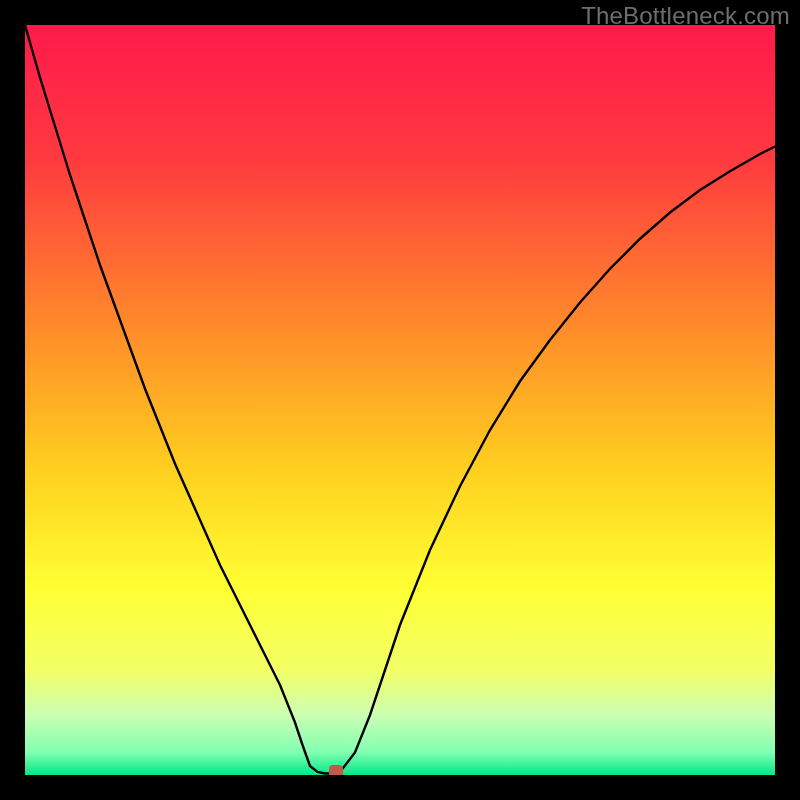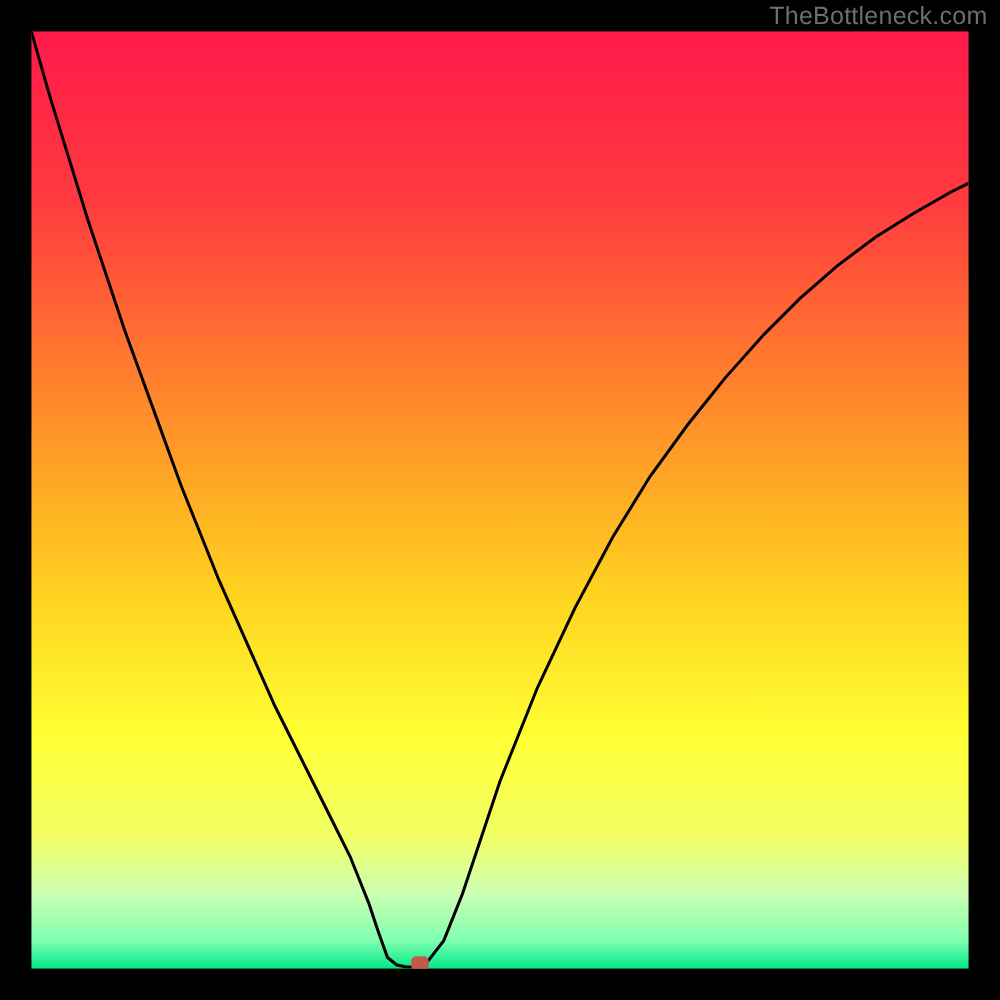--- a/index.html
+++ b/index.html
@@ -38,21 +38,21 @@
     left: 0;
     top: 0;
     width: 750px;
     height: 750px;
   }
   .watermark {
     position: absolute;
     top: 2px;
     right: 10px;
     font-family: Arial, Helvetica, sans-serif;
-    font-size: 20px;
+    font-size: 24px;
     color: #6e6e6e;
     font-weight: 500;
     letter-spacing: 0.2px;
   }
   .marker {
     position: absolute;
     width: 14px;
     height: 12px;
     border-radius: 4px;
     transform: translate(-50%, -50%);

